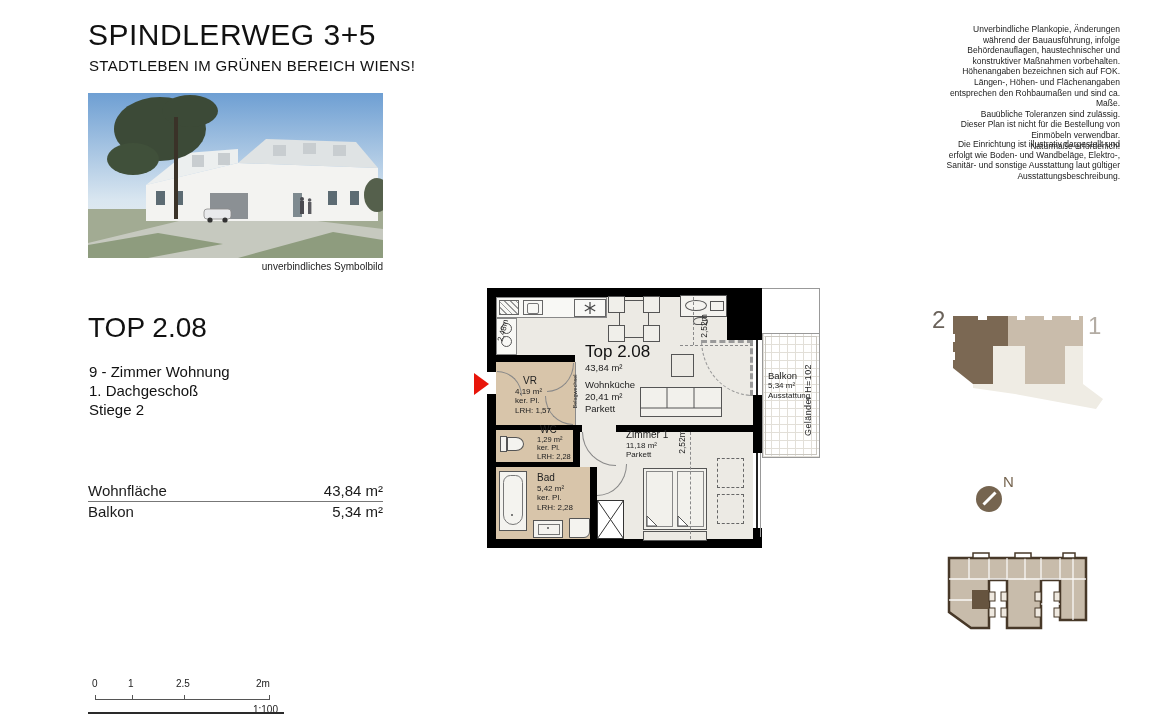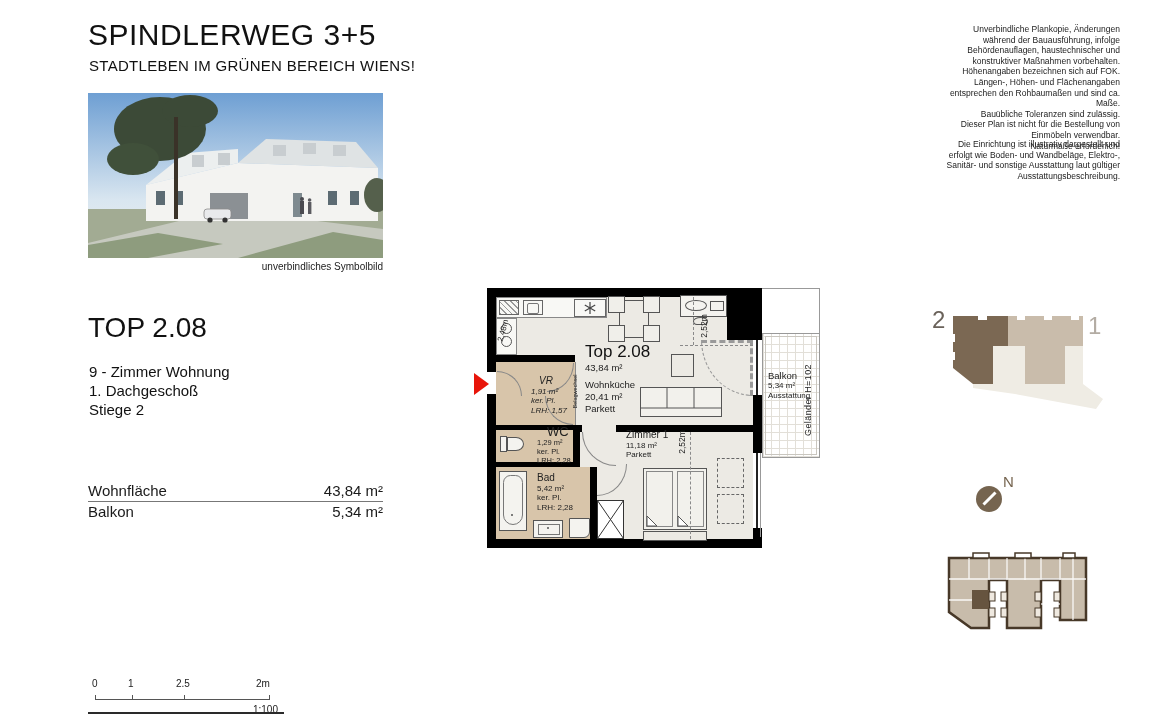--- a/index.html
+++ b/index.html
@@ -269,28 +269,28 @@
   <div class="dashv" style="left:203px;top:144px;height:107px;"></div>
 
   <div class="lbl" style="left:98px;top:54px;">
     <div style="font-size:17px;color:#111;">Top 2.08</div>
     <div class="rline2">43,84 m²</div>
     <div style="height:5px;"></div>
     <div class="rline2">Wohnküche</div>
     <div class="rline2">20,41 m²</div>
     <div class="rline2">Parkett</div>
   </div>
-  <div class="lbl" style="left:44px;top:87px;font-style:italic;">
+  <div class="lbl" style="left:28px;top:87px;">
     <div class="rname" style="margin-left:8px;">VR</div>
-    <div class="rline">1,91 m²</div>
+    <div class="rline">4,19 m²</div>
     <div class="rline">ker. Pl.</div>
     <div class="rline">LRH: 1,57</div>
   </div>
   <div class="lbl" style="left:50px;top:136px;">
-    <div class="rname" style="font-size:13px;margin-left:10px;">WC</div>
+    <div class="rname" style="font-size:10px;margin-left:3px;">WC</div>
     <div class="rline" style="font-size:7.5px;line-height:8.6px;">1,29 m²</div>
     <div class="rline" style="font-size:7.5px;line-height:8.6px;">ker. Pl.</div>
     <div class="rline" style="font-size:7.5px;line-height:8.6px;">LRH: 2,28</div>
   </div>
   <div class="lbl" style="left:50px;top:184px;">
     <div class="rname">Bad</div>
     <div class="rline">5,42 m²</div>
     <div class="rline">ker. Pl.</div>
     <div class="rline">LRH: 2,28</div>
   </div>

